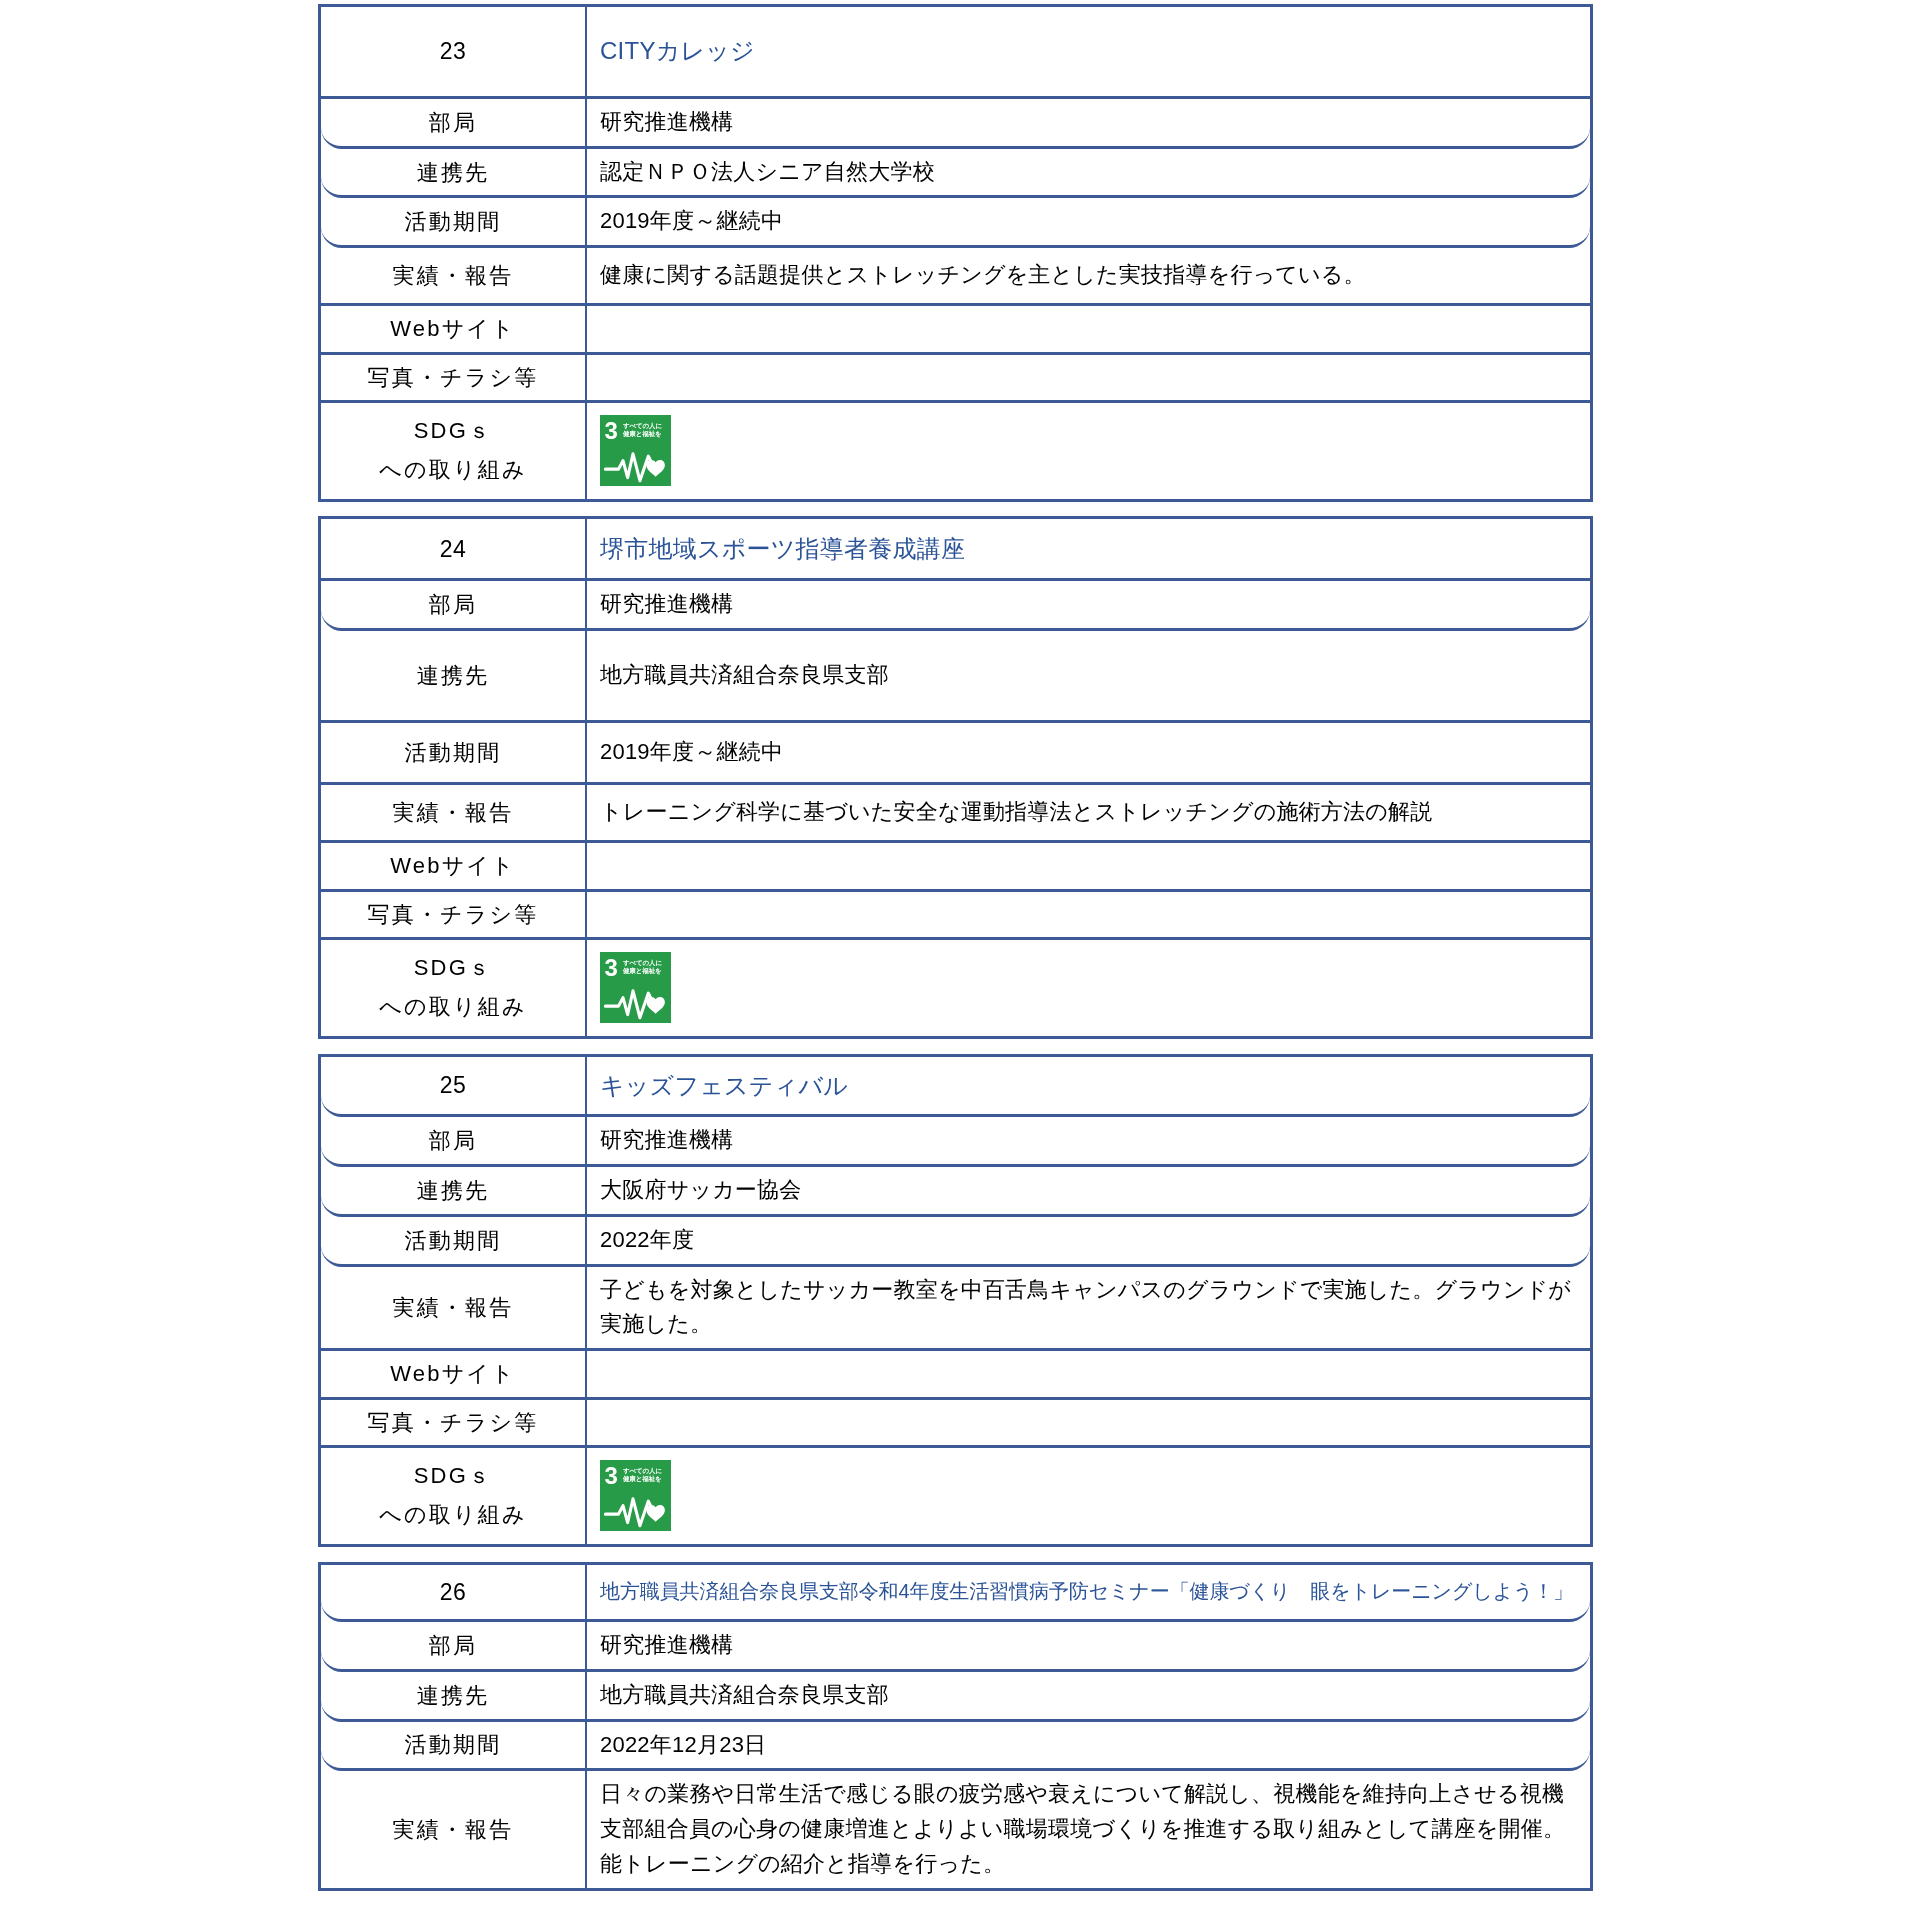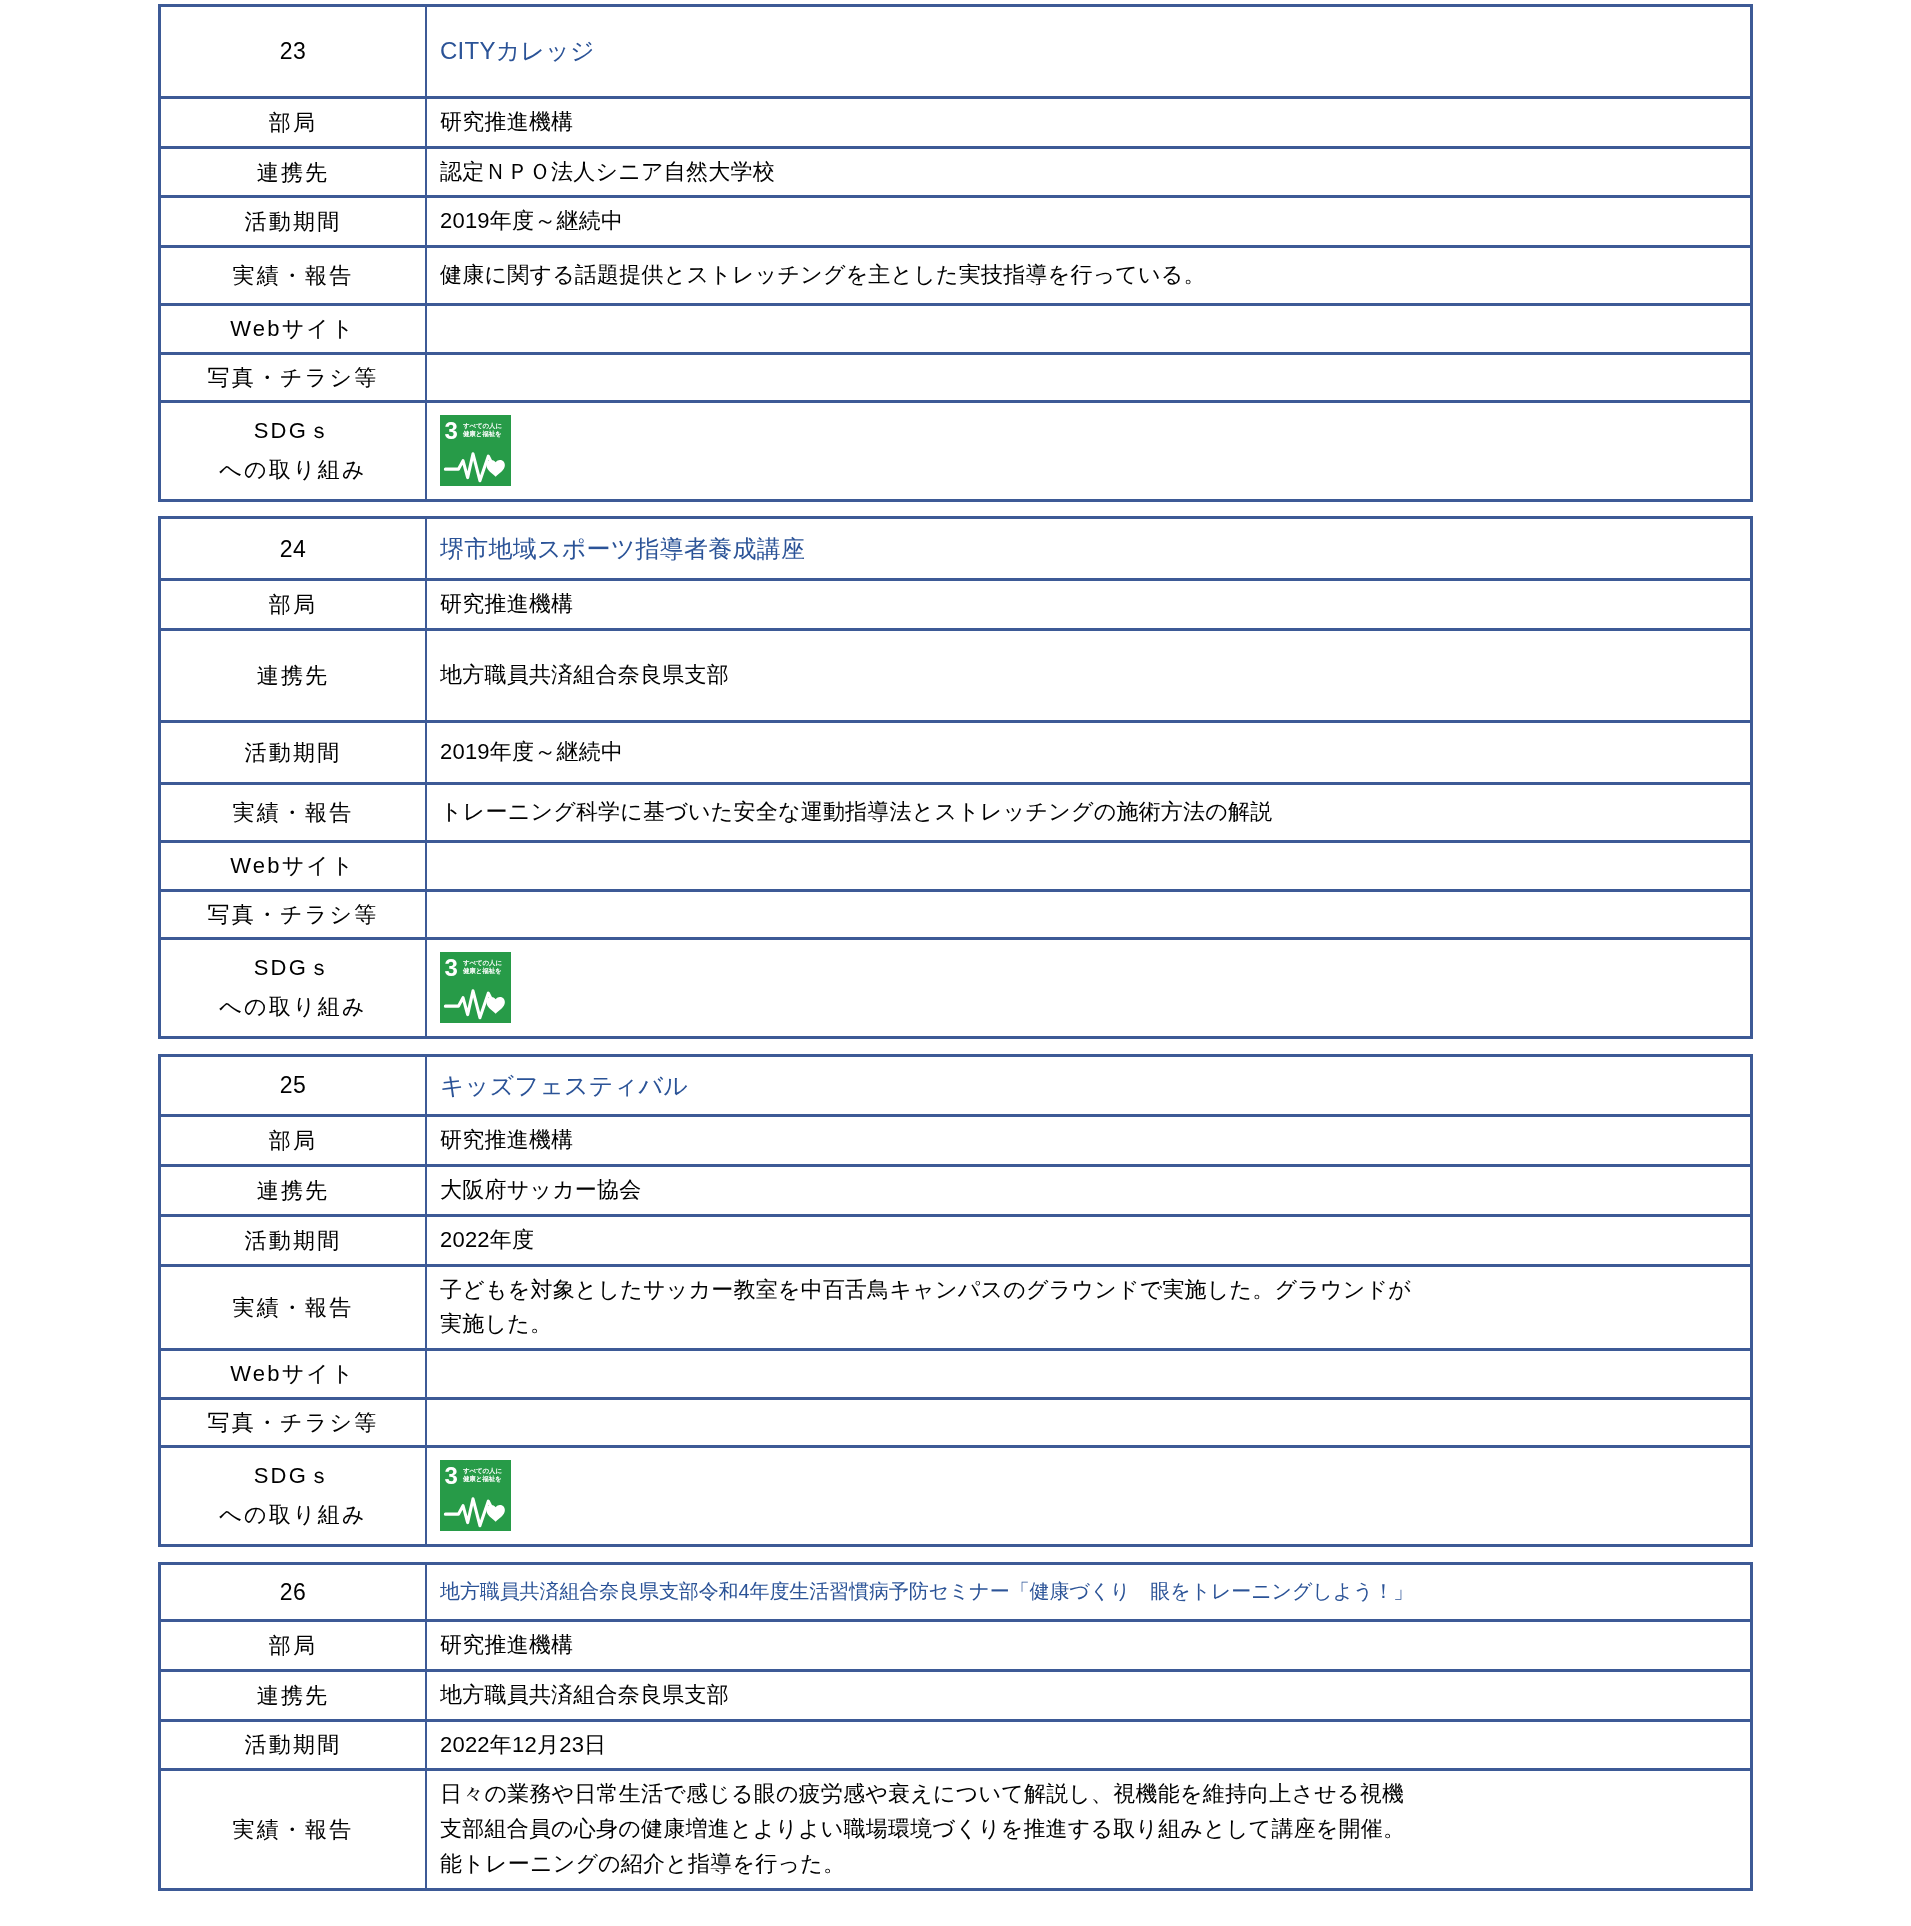--- a/index.html
+++ b/index.html
@@ -18,21 +18,21 @@
     width: 1911px;
     min-height: 2476px;
     box-sizing: border-box;
     padding: 0 0 23px 0;
     position: relative;
   }
 
   
   .card {
     margin: 0 auto 14.6px auto;
-    width: 1595px;
+    width: 1275px;
     border: 3.9px solid #3d5a96;
     box-sizing: border-box;
     background: #ffffff;
   }
   .card:first-of-type { margin-top: 3.9px; }
 
   
   .row {
     display: flex;
     align-items: stretch;
@@ -85,21 +85,21 @@
     padding: 10px 13px;
   }
   .row-head .cell-value.small {
     font-size: 20px;
     letter-spacing: -0.005em;
   }
 
   
   .h-tall   { min-height: 92px; }
   .h-mid    { min-height: 62px; }
-  .h-short  { min-height: 49px; }
+  .h-short  { min-height: 49px; border-radius: 21px; }
   .h-empty  { min-height: 46px; gap: 28px; }
   .h-para   { min-height: 58px; }
 
   .cell-value.empty { padding-top: 0; padding-bottom: 0; }
 
   .para-line { display: block; }
 
   
   .sdg-row .cell-label { line-height: 1.75; }
   .sdg-cell {

